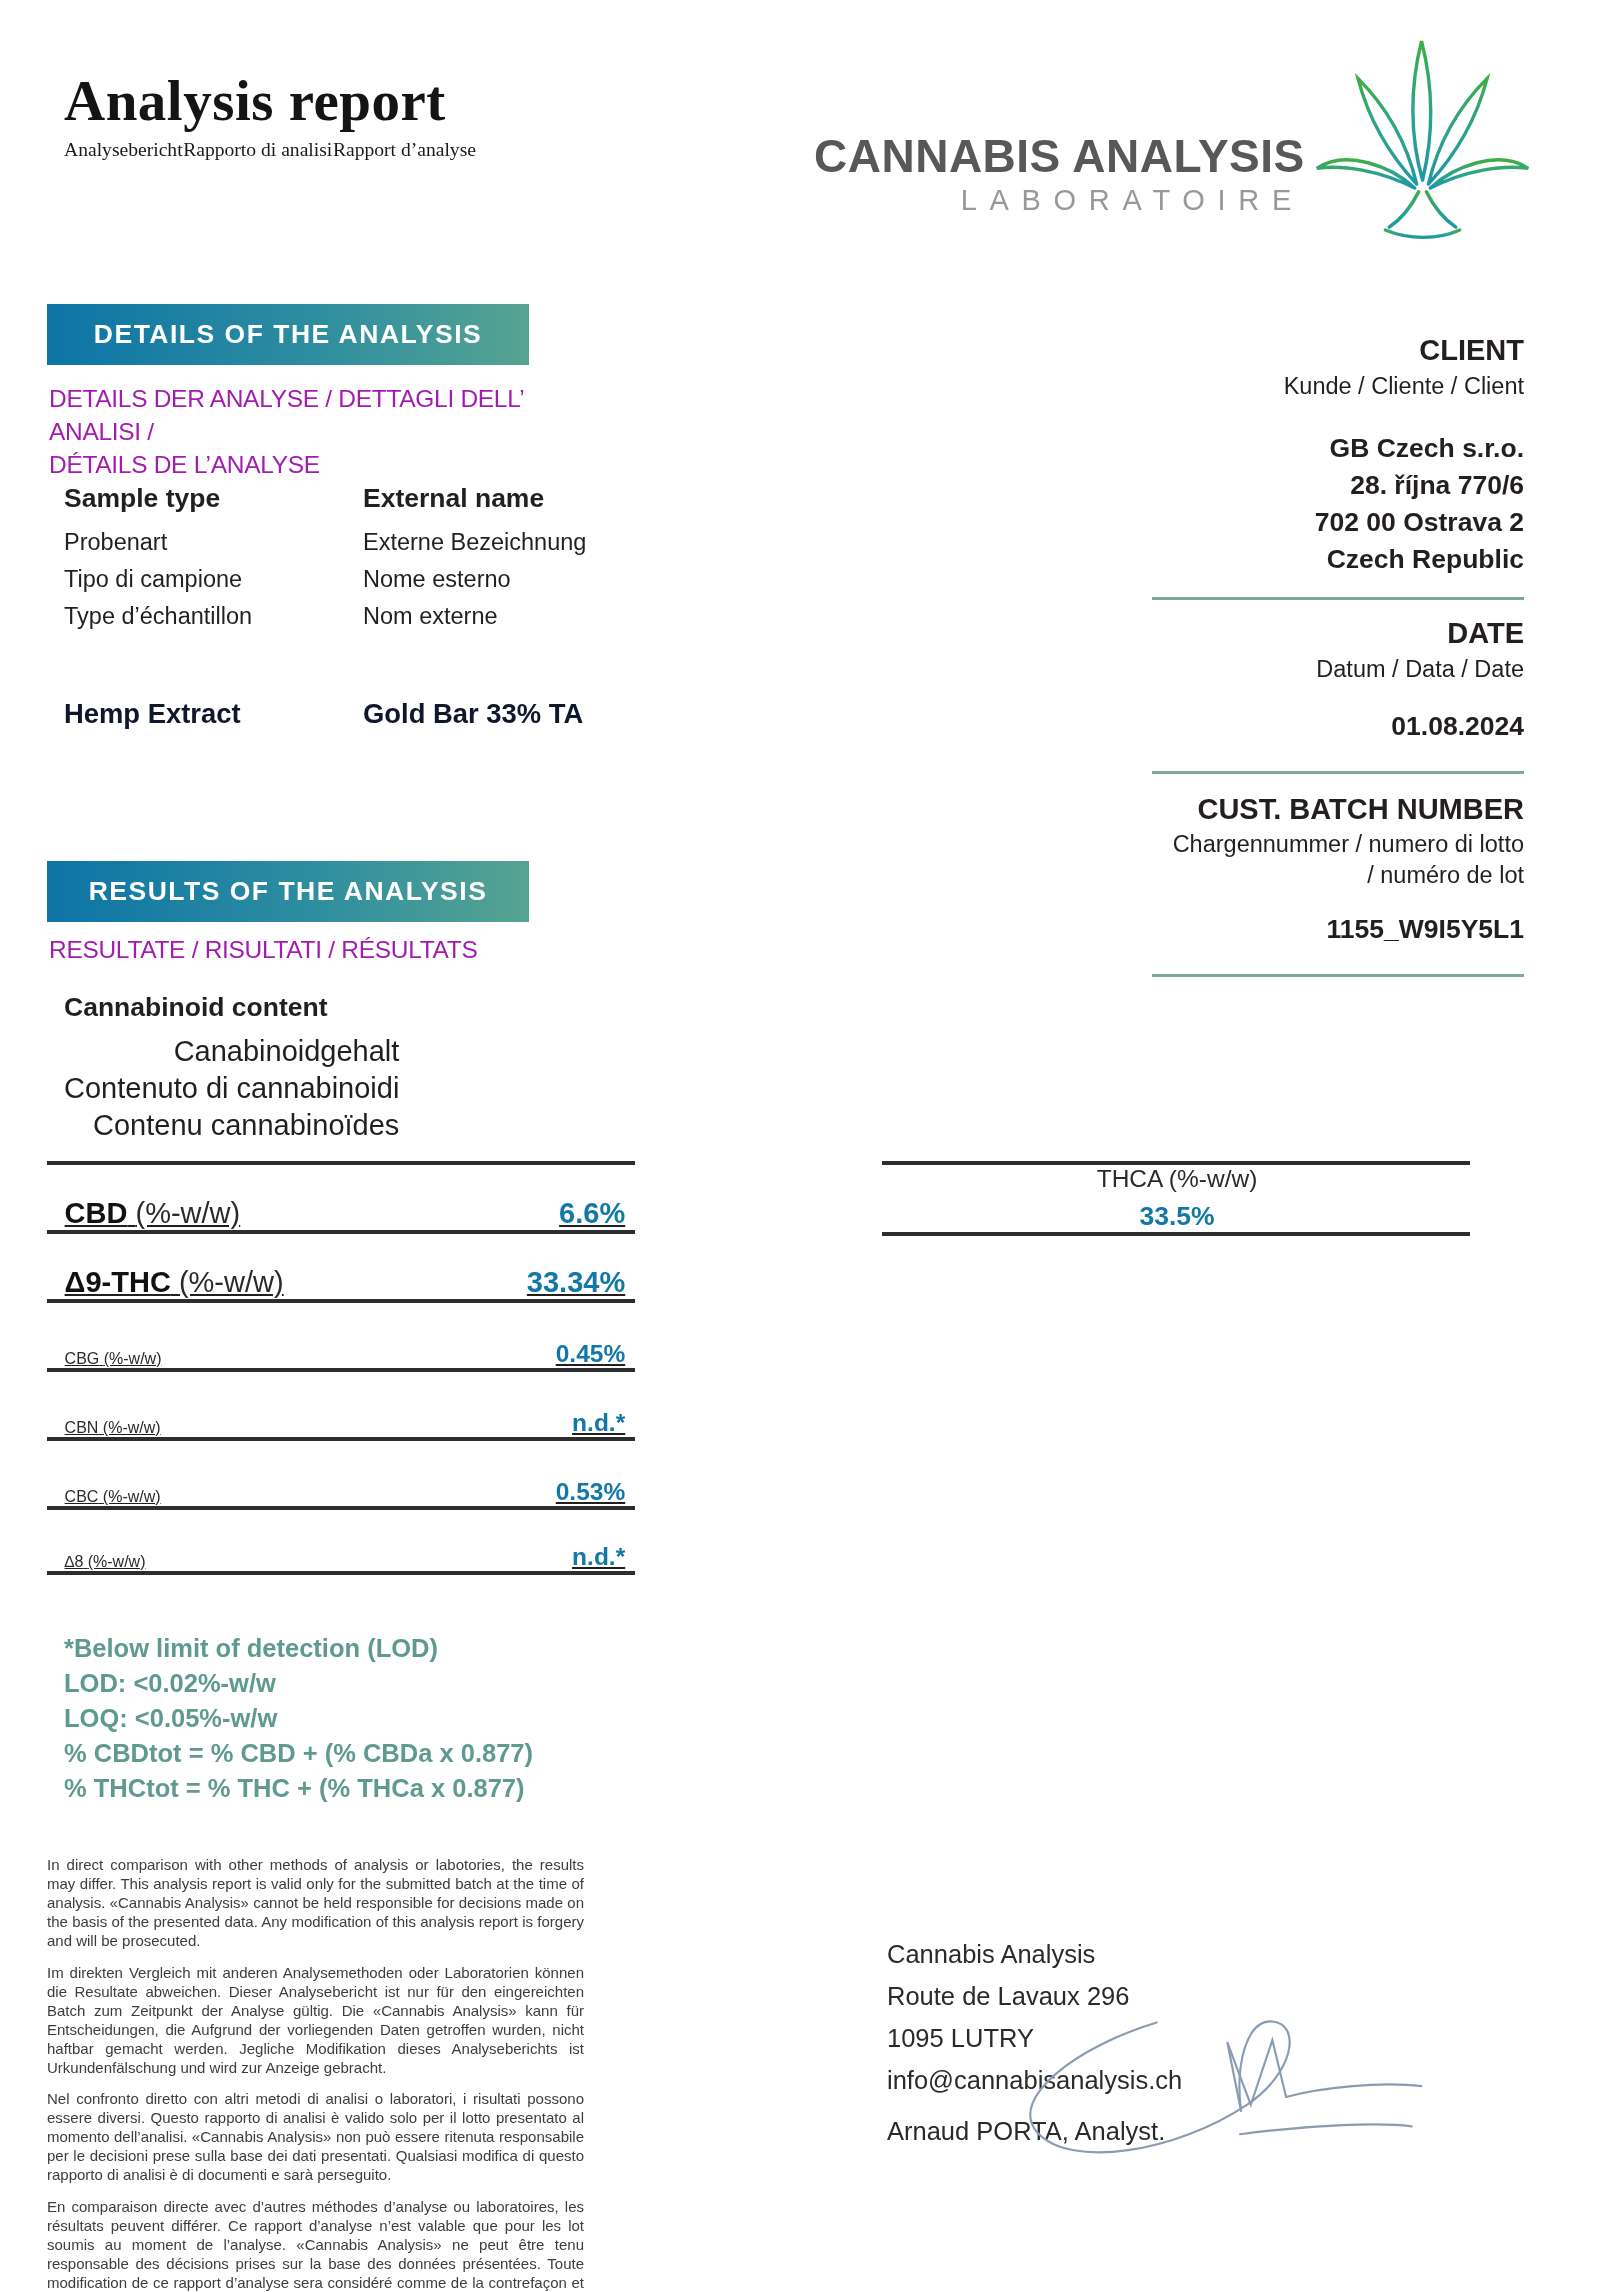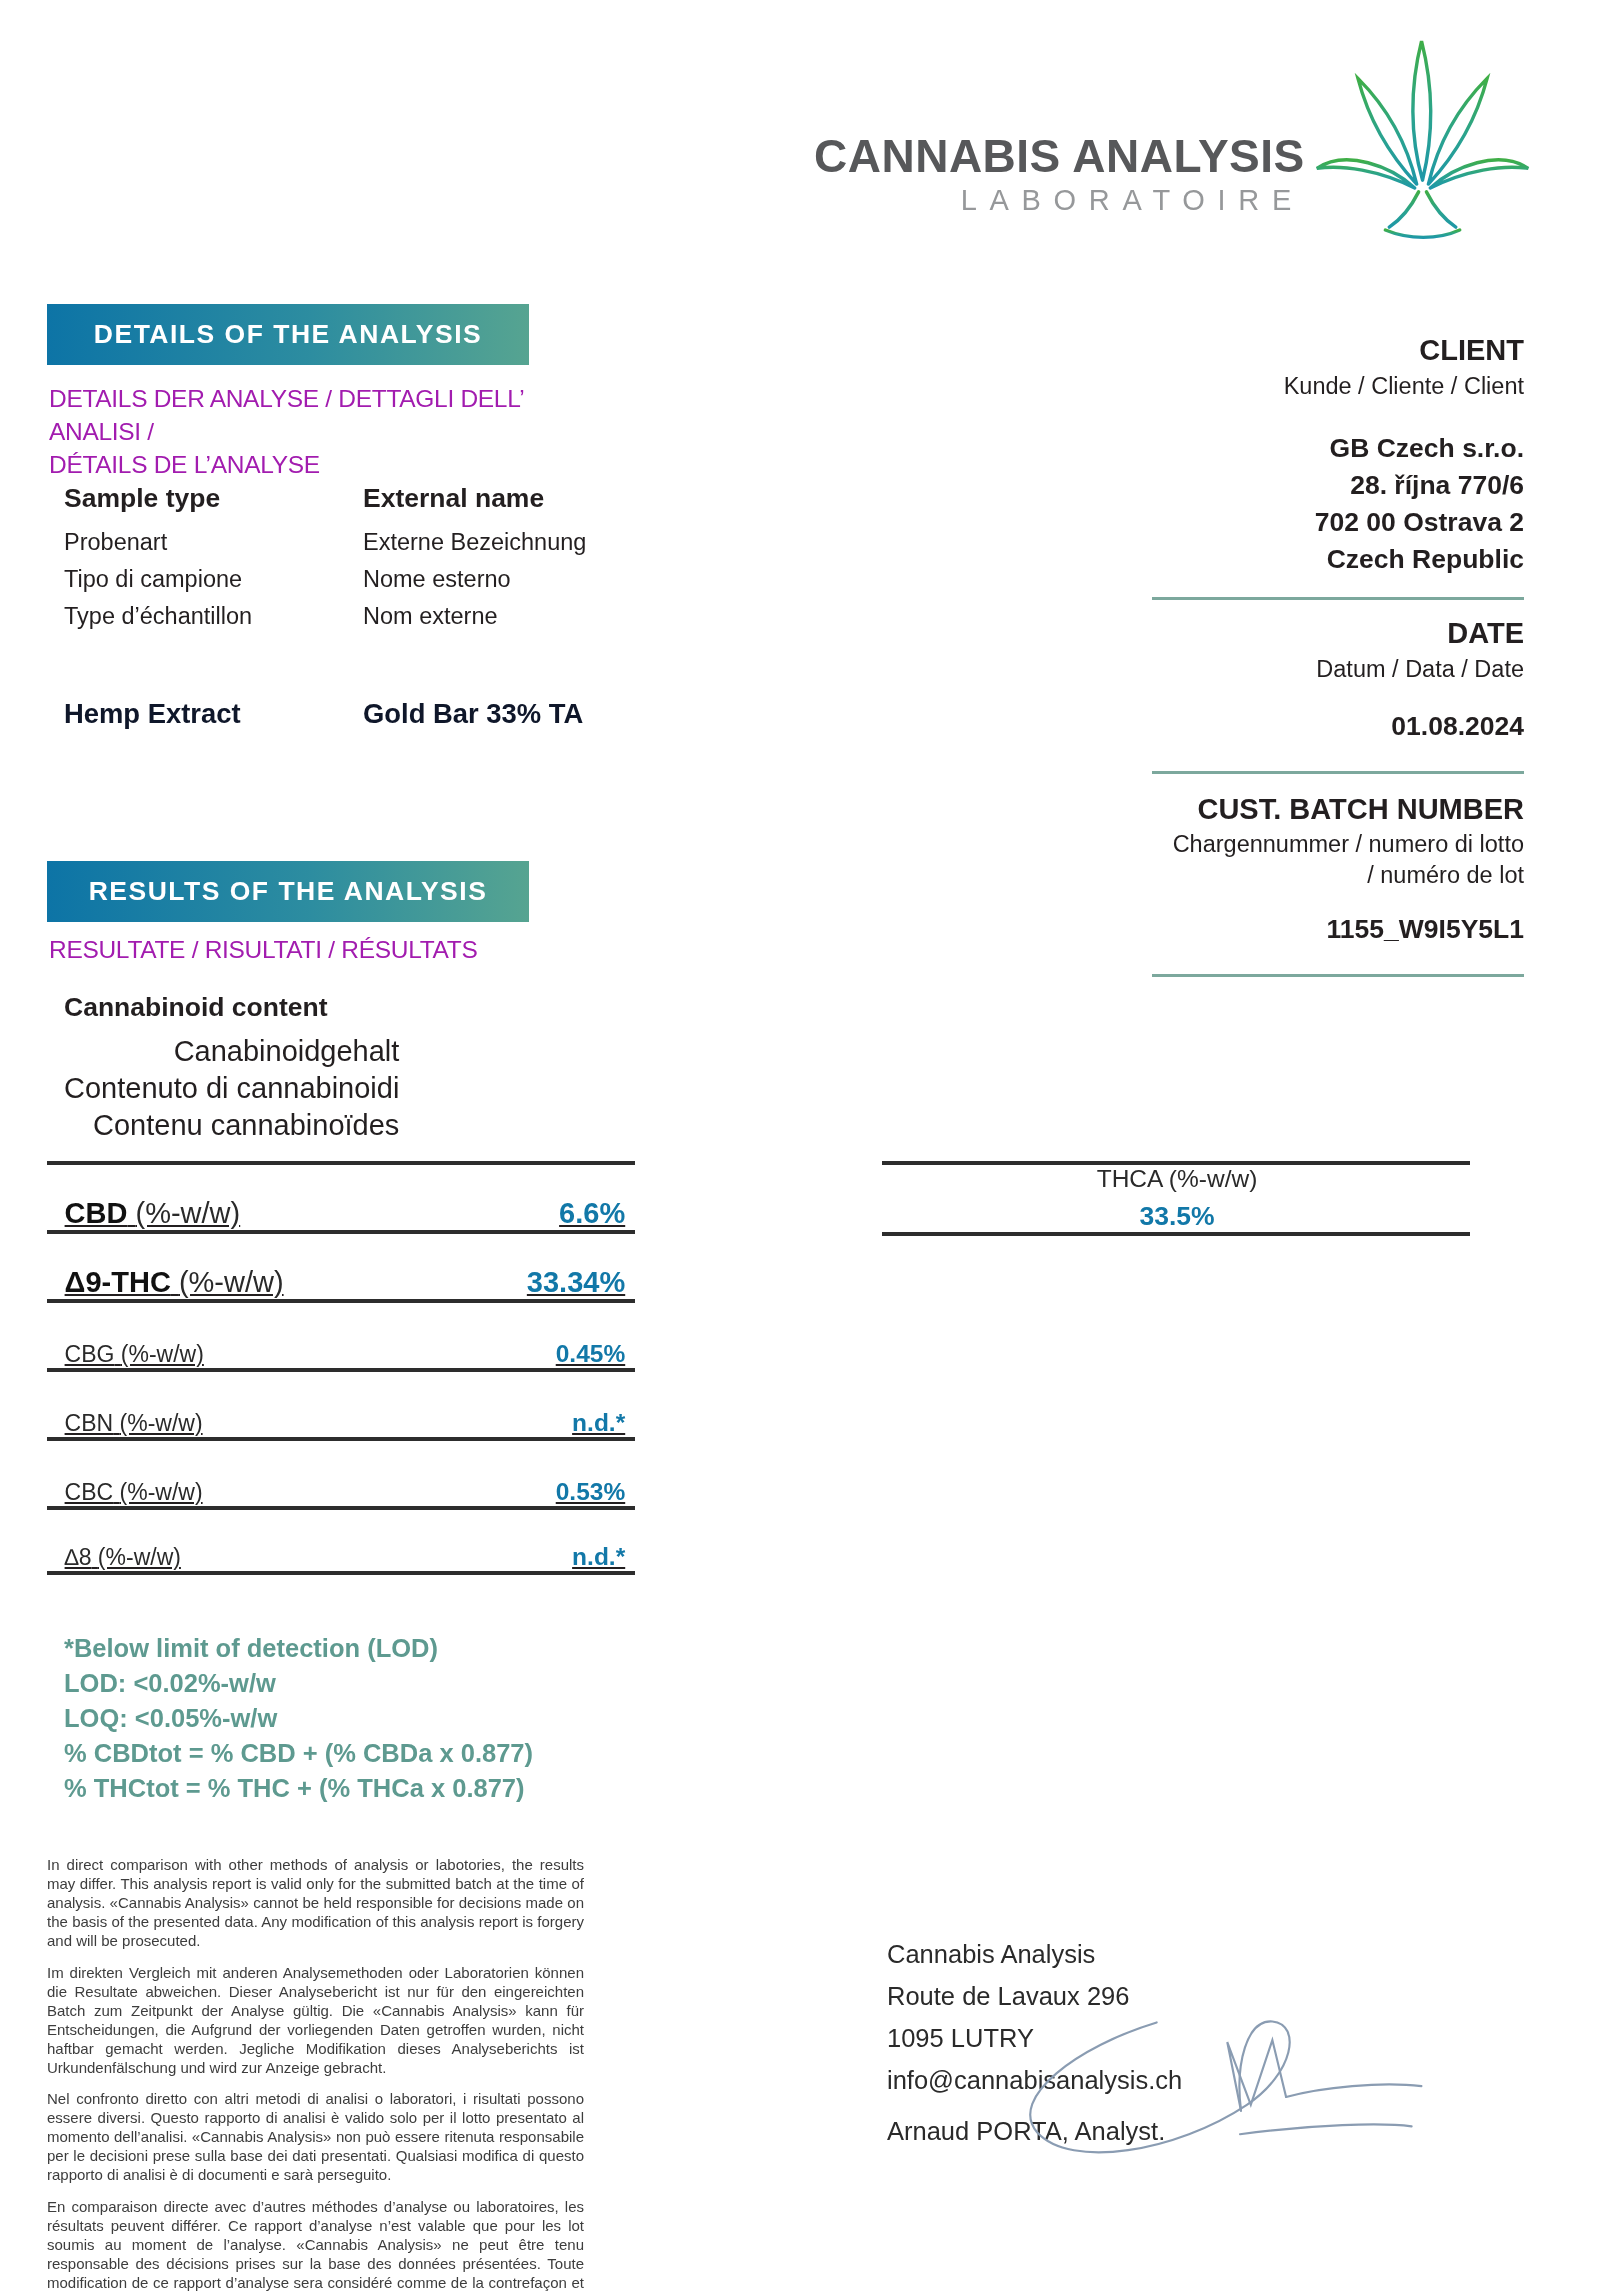--- a/index.html
+++ b/index.html
@@ -68,21 +68,21 @@
   .cann-tr{position:absolute;left:64px;top:1033px;font-size:29px;line-height:37px;text-align:right;}
   
   .rtable{position:absolute;left:47px;top:1161px;width:588px;}
   .rrow{
     box-sizing:border-box;height:69px;border-top:4.9px solid #2d2d2d;
     display:flex;align-items:flex-end;justify-content:space-between;
     padding:0 9.8px 0 17.6px;
     text-decoration:underline;
   }
   .rrow.last{border-bottom:4.9px solid #2d2d2d;}
-  .rrow .lbl{font-size:23px;color:#2a2a2a;}
+  .rrow .lbl{font-size:16px;color:#2a2a2a;}
   .rrow .lbl .an{font-weight:normal;}
   .rrow .val{font-weight:bold;font-size:24.5px;color:#1278a8;}
   .rrow.big .lbl{font-size:29px;}
   .rrow.big .lbl .an{font-weight:bold;color:#111;}
   .rrow.big .val{font-size:29px;}
   .thca-table{position:absolute;left:882px;top:1161px;width:588px;}
   .thca-row{
     box-sizing:border-box;height:75px;border-top:4.9px solid #2d2d2d;border-bottom:4.9px solid #2d2d2d;
     display:flex;align-items:center;justify-content:space-between;padding:0 9.8px 0 11.8px;flex-direction:column;
   }
@@ -101,20 +101,28 @@
   .analyst-h{font-weight:bold;font-size:25.5px;color:#111;}
   .analyst-lines{margin-top:53px;font-size:25.5px;line-height:42px;color:#2a2a2a;}
   .analyst-sig-name{margin-top:15.7px;font-size:25.5px;color:#2a2a2a;}
   .signature{position:absolute;left:990px;top:1995px;pointer-events:none;}
 </style>
 </head>
 <body>
 
 <div class="page">
 
+  <div class="title-block">
+    <h1>Analysis report</h1>
+    <div class="title-langs">
+      <span>Analysebericht</span>
+      <span>Rapporto di analisi</span>
+      <span>Rapport d’analyse</span>
+    </div>
+  </div>
 
   <div class="logo-block">
     <div class="brand-1">CANNABIS ANALYSIS</div>
     <div class="brand-2">LABORATOIRE</div>
     <svg class="leaf" width="230" height="214" viewBox="0 0 235 218">
       <defs>
         <linearGradient id="leafGrad" x1="0" y1="0" x2="0" y2="1">
           <stop offset="0%" stop-color="#3fae47"></stop>
           <stop offset="55%" stop-color="#2aa38f"></stop>
           <stop offset="100%" stop-color="#1e97a8"></stop>

